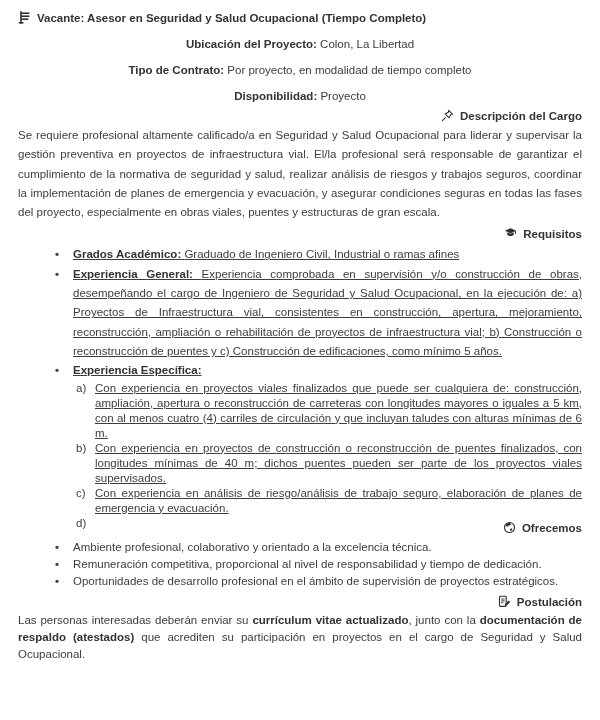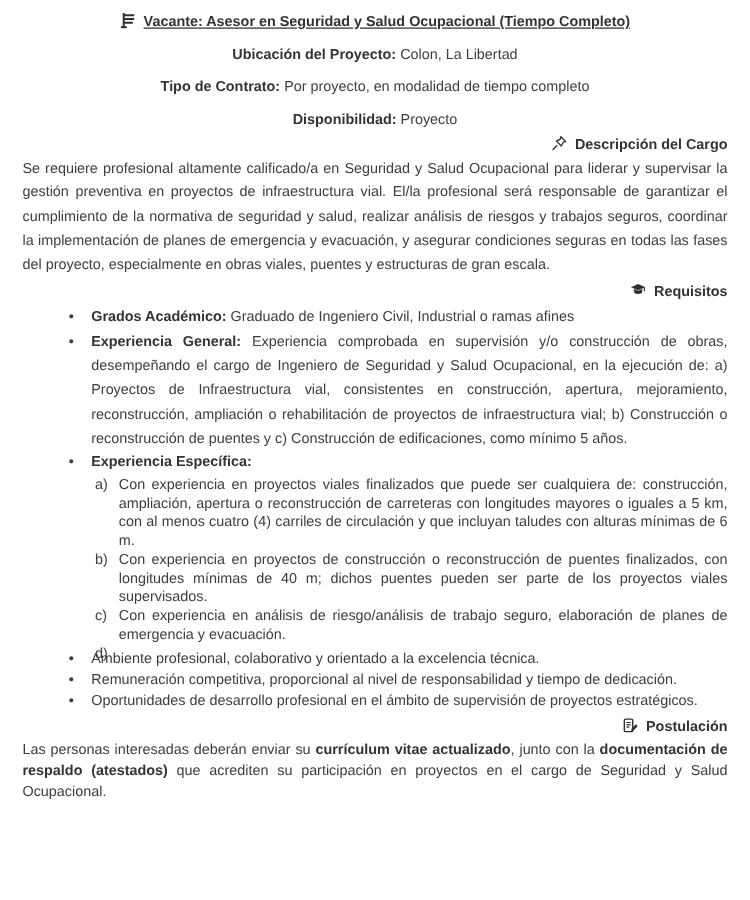--- a/index.html
+++ b/index.html
@@ -3,28 +3,28 @@
 <meta charset="utf-8">
 <style>
   html,body{margin:0;padding:0;background:#ffffff;}
   .page{
     width:600px;height:720px;box-sizing:border-box;
     padding:10px 18px 0 18px;overflow:hidden;background:#ffffff;
     font-family:"Liberation Sans",sans-serif;
     font-size:11.5px;color:#3d3d3d;text-align:justify;
   }
   b,.b{font-weight:bold;color:#333333;}
-  .title{margin:0;font-size:11.5px;line-height:16px;font-weight:bold;color:#333;text-align:center;text-decoration:underline;}
+  .title{margin:0;font-size:11.5px;line-height:16px;font-weight:bold;color:#333;text-align:left;}
   .meta{margin:11px 0 0 0;line-height:15px;text-align:center;}
   h2{margin:4px 0 0 0;font-size:11.5px;line-height:16px;font-weight:bold;color:#333;text-align:right;}
   .icon{display:inline-block;width:13px;height:13px;vertical-align:-2px;margin-right:6px;}
   .icon svg{display:block;width:13px;height:13px;}
   p.body{margin:2px 0 0 0;line-height:19.3px;}
   ul.req{margin:3px 0 0 0;padding:0 0 0 55px;list-style:none;}
-  ul.req>li{position:relative;line-height:19.3px;}
+  ul.req>li{position:relative;line-height:19.3px;text-decoration:underline;}
   ul.req>li::before{content:"\2022";position:absolute;left:-18px;top:0;font-weight:bold;}
   ol.sub{margin:0;padding:0 0 0 22px;list-style:none;}
   ol.sub>li{position:relative;line-height:15px;}
   .marker{position:absolute;left:-19px;top:0;}
   ul.offer{margin:3px 0 0 0;padding:0 0 0 55px;list-style:none;}
   ul.offer>li{position:relative;line-height:17px;text-align:left;}
   ul.offer>li::before{content:"\2022";position:absolute;left:-18px;top:0;font-weight:bold;}
   p.post{margin:2px 0 0 0;line-height:17px;}
 </style>
 </head>
@@ -107,20 +107,29 @@
           <span class="marker">c)</span>
           <span>Con experiencia en análisis de riesgo/análisis de trabajo seguro, elaboración de planes de emergencia y evacuación.</span>
         </li>
         <li>
           <span class="marker">d)</span>
         </li>
       </ol>
     </li>
   </ul>
 
+  <h2>
+    <span class="icon">
+      <svg viewBox="0 0 14 14">
+        <circle cx="7" cy="7" r="5.4" fill="none" stroke="#2f2f2f" stroke-width="1.2"></circle>
+        <path fill="#2f2f2f" d="M3.9 3.1c1.3-.9 3-1.1 4.2-.5.9.5.6 1.5-.3 1.9-.9.4-2 .3-2.6 1.1-.5.7-1.5.6-1.9-.2-.4-.8 0-1.8.6-2.3z"></path>
+        <path fill="#2f2f2f" d="M8.4 8.1c.9-.3 1.8.4 1.6 1.3-.2.9-1.3 1.4-2 .9-.7-.5-.4-1.9.4-2.2z"></path>
+      </svg>
+    </span><span>Ofrecemos</span>
+  </h2>
   <ul class="offer">
     <li>Ambiente profesional, colaborativo y orientado a la excelencia técnica.</li>
     <li>Remuneración competitiva, proporcional al nivel de responsabilidad y tiempo de dedicación.</li>
     <li>Oportunidades de desarrollo profesional en el ámbito de supervisión de proyectos estratégicos.</li>
   </ul>
 
   <h2>
     <span class="icon">
       <svg viewBox="0 0 14 14">
         <rect x="1.6" y="1.4" width="7.2" height="10.8" rx="1" fill="none" stroke="#2f2f2f" stroke-width="1.2"></rect>

